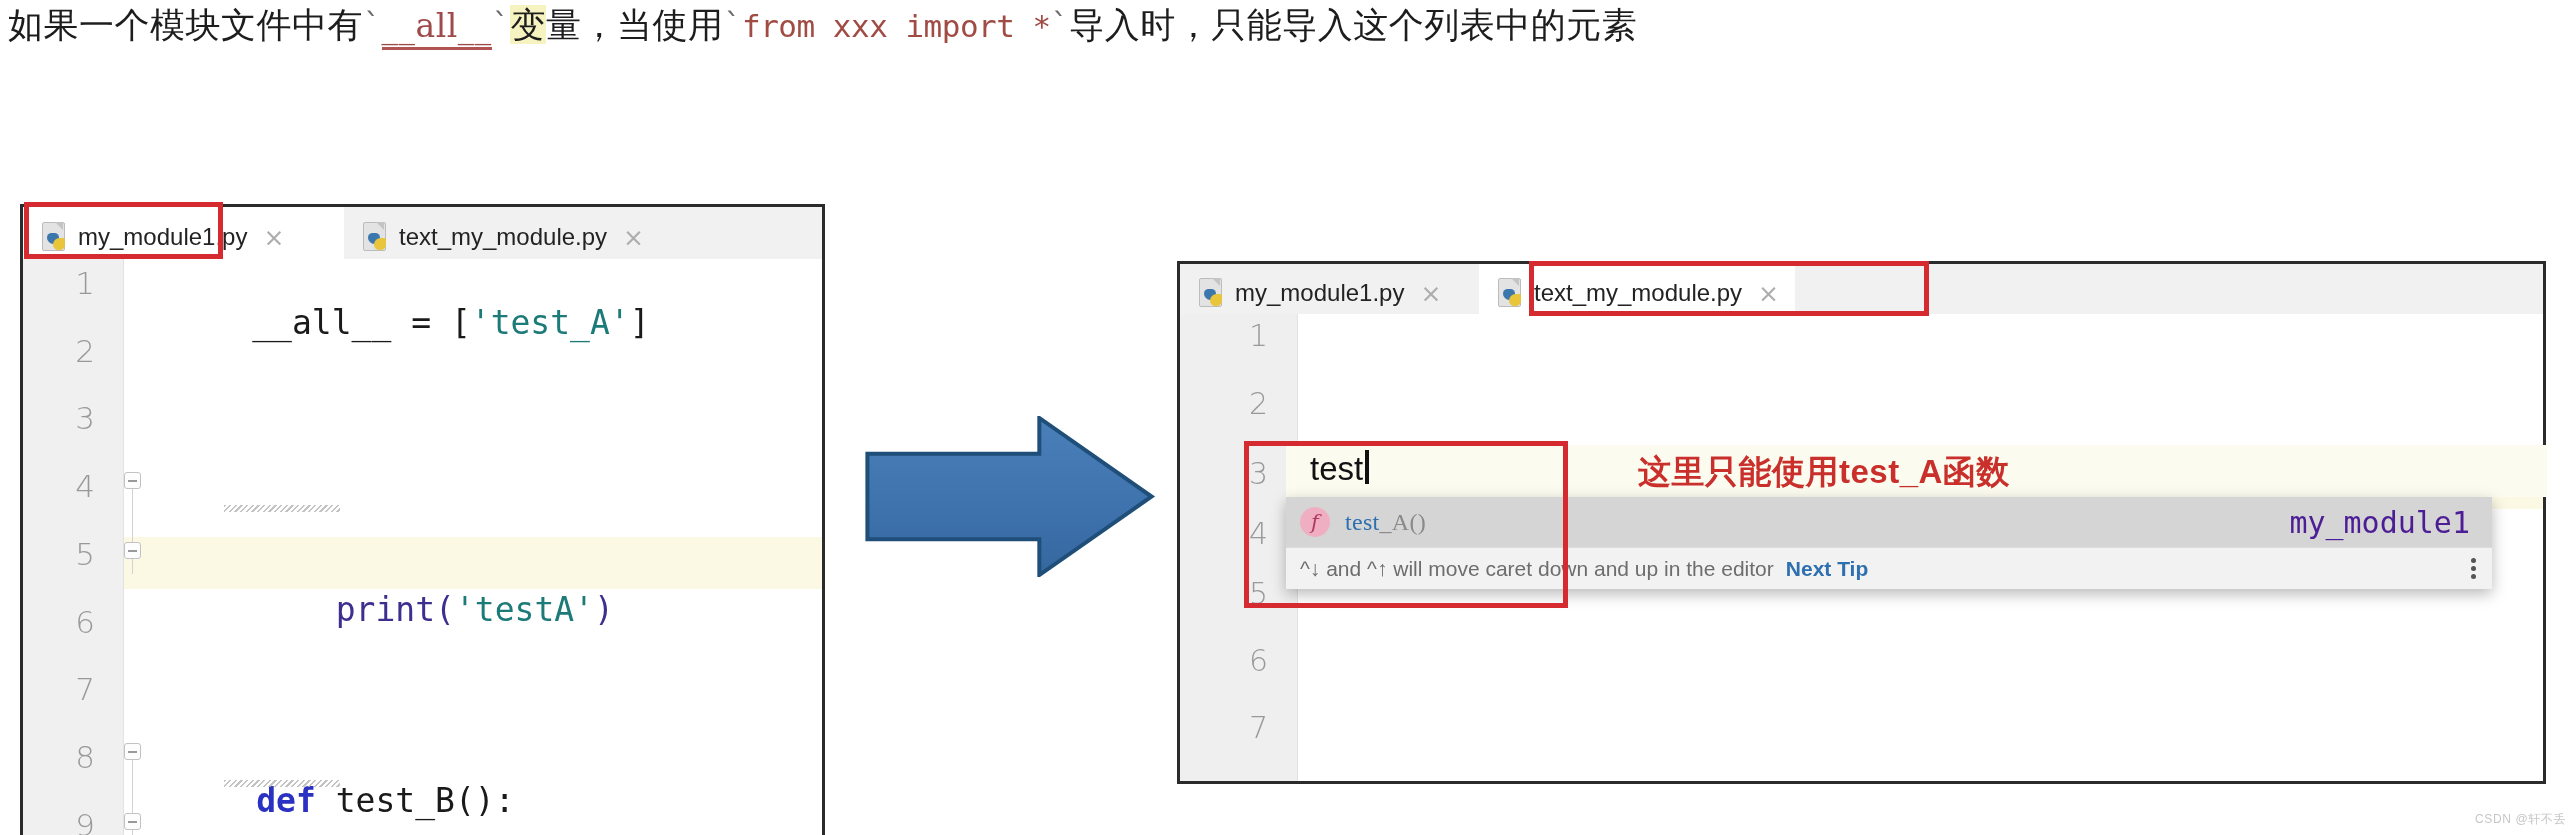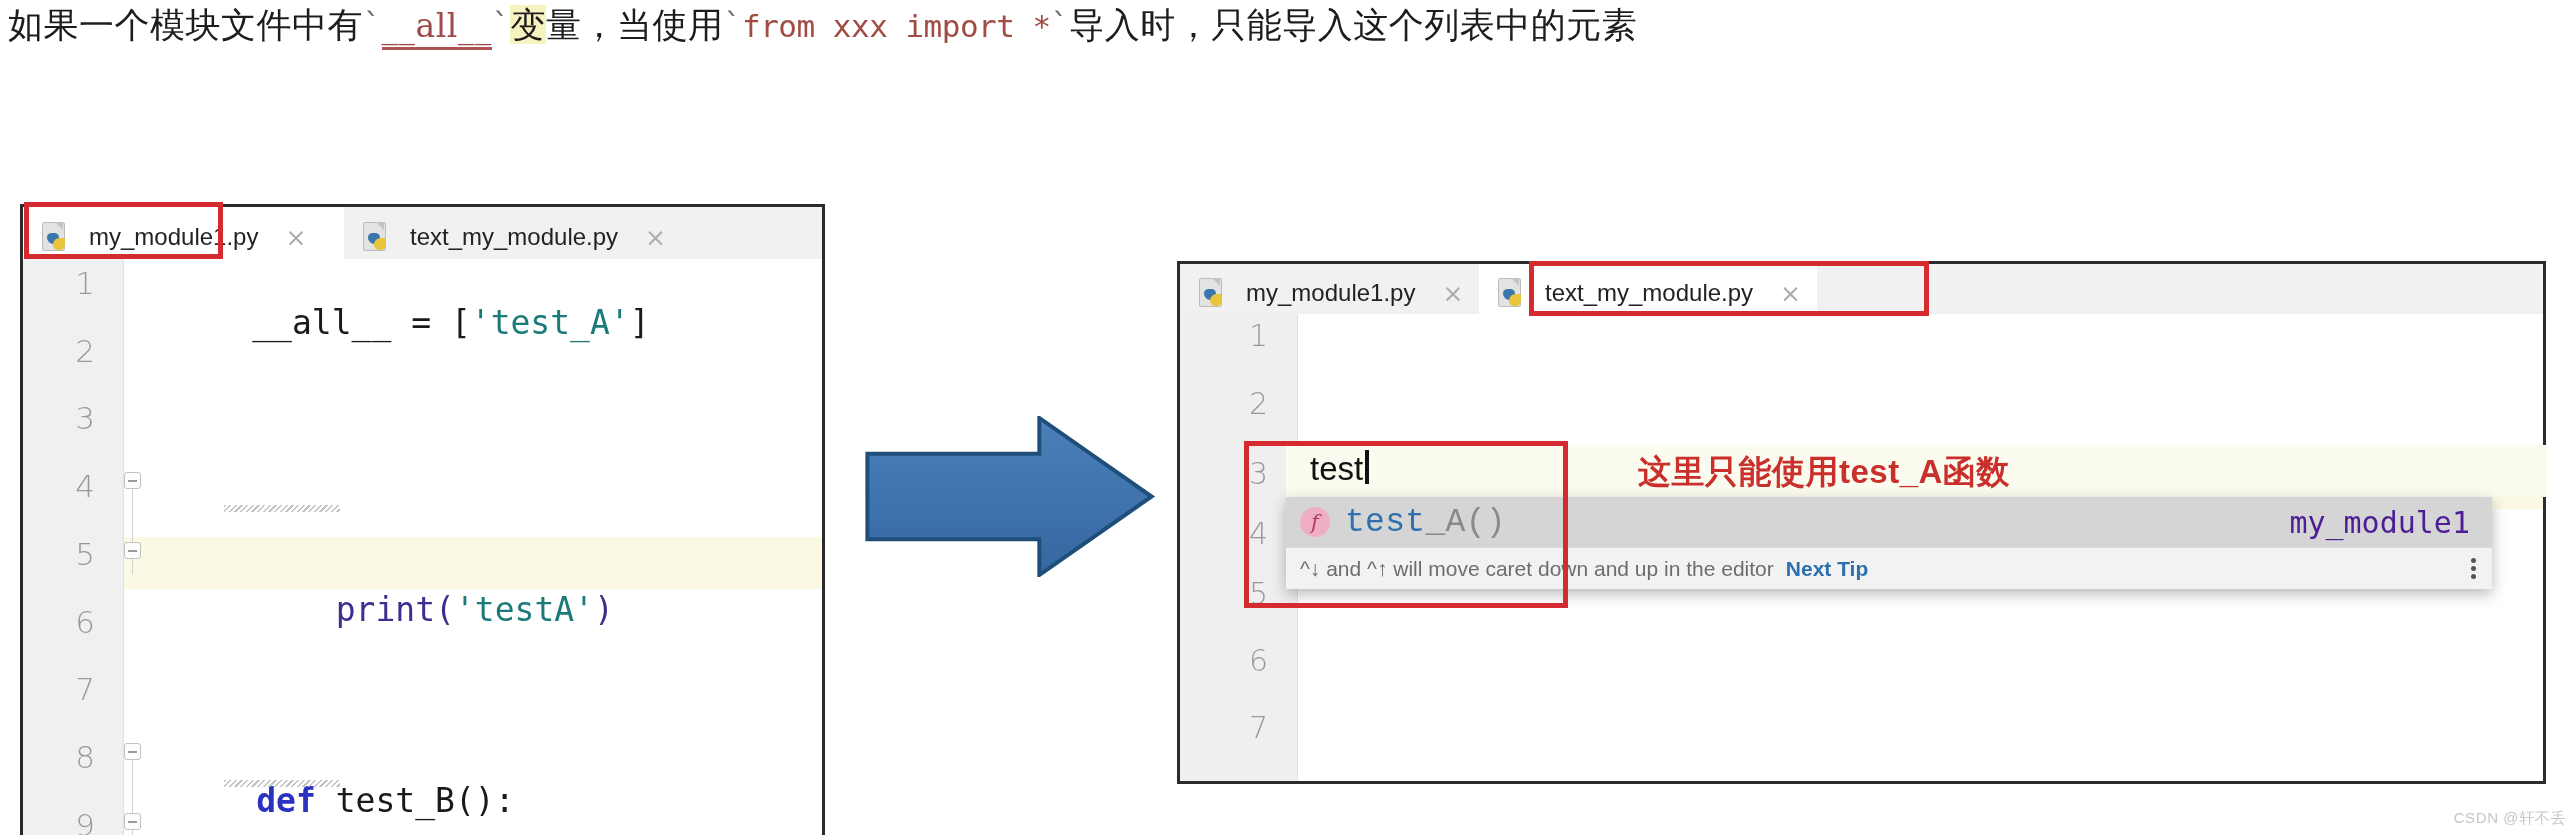--- a/index.html
+++ b/index.html
@@ -62,21 +62,21 @@
     position: relative;
     height: 52px;
     background: #f1f1f1;
     border-bottom: 1px solid #d6d6d6;
     display: flex;
     align-items: stretch;
   }
   .tab {
     display: flex;
     align-items: center;
-    gap: 20px;
+    gap: 9px;
     padding: 8px 16px 0 18px;
     box-sizing: border-box;
     font-size: 24px;
     color: #232323;
     background: #f1f1f1;
     position: relative;
   }
   .tab.active-bg {
     background: #ffffff;
   }
@@ -227,22 +227,22 @@
     font-family: "DejaVu Serif", "Liberation Serif", serif;
     font-style: italic;
     font-size: 21px;
     display: flex;
     align-items: center;
     justify-content: center;
     flex: 0 0 auto;
     margin-right: 15px;
   }
   #acrow .acname {
-    font-family: Liberation Mono, monospace;
-    font-size: 33px;
+    font-family: Liberation Serif, serif;
+    font-size: 24px;
     color: #2e6fb0;
     letter-spacing: 0.3px;
   }
   #acrow .acname .tail { color: #8a8a8a; }
   #acrow .acmodule {
     margin-left: auto;
     font-family: "DejaVu Sans Mono", "Liberation Mono", monospace;
     font-size: 30px;
     color: #4c1d95;
   }
@@ -290,21 +290,21 @@
   #caret {
     position: absolute;
     width: 4px;
     background: #111;
   }
 
   #watermark {
     position: absolute;
     right: 10px;
     bottom: 7px;
-    font-size: 15px;
+    font-size: 12px;
     color: #c6c6c6;
     letter-spacing: 0.6px;
     white-space: nowrap;
   }
 </style>
 </head>
 <body>
 
 <div id="caption">
   <span>如果一个模块文件中有</span><span class="tick">`</span><span class="all-token">__all__</span><span class="tick">`</span><span class="hl">变</span><span>量，当使用</span><span class="tick">`</span><span class="imp">from xxx import *</span><span class="tick">`</span><span>导入时，只能导入这个列表中的元素</span>

